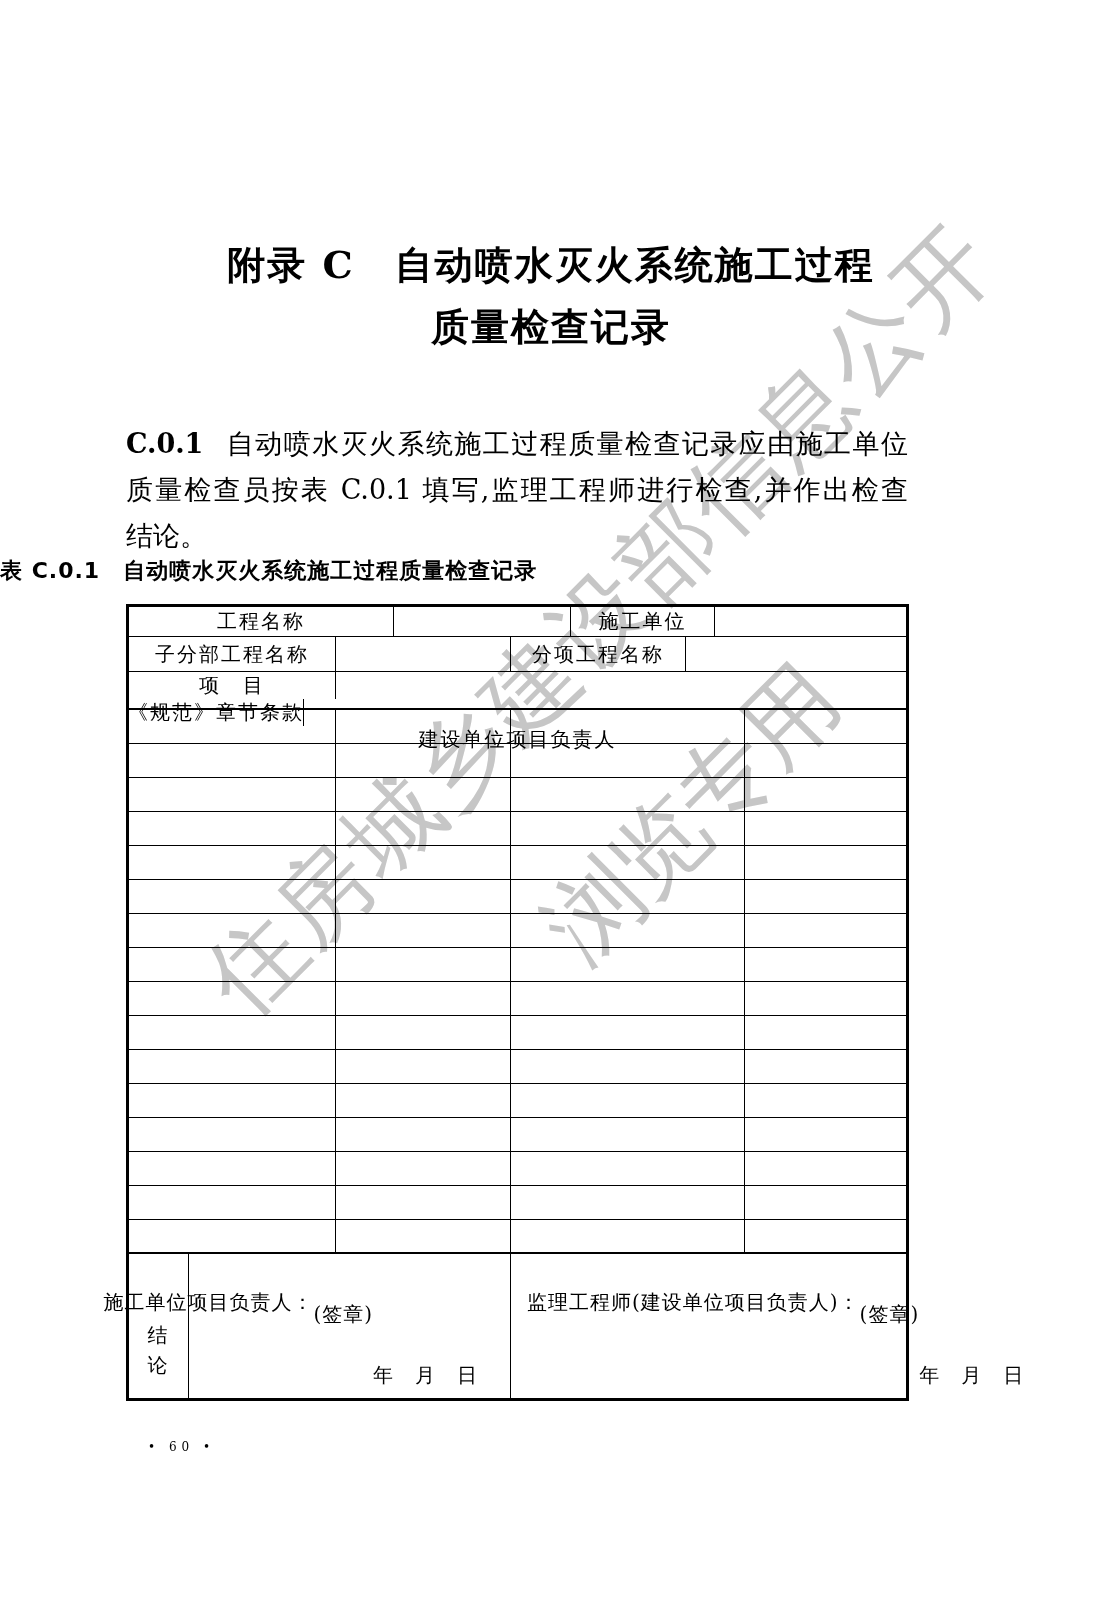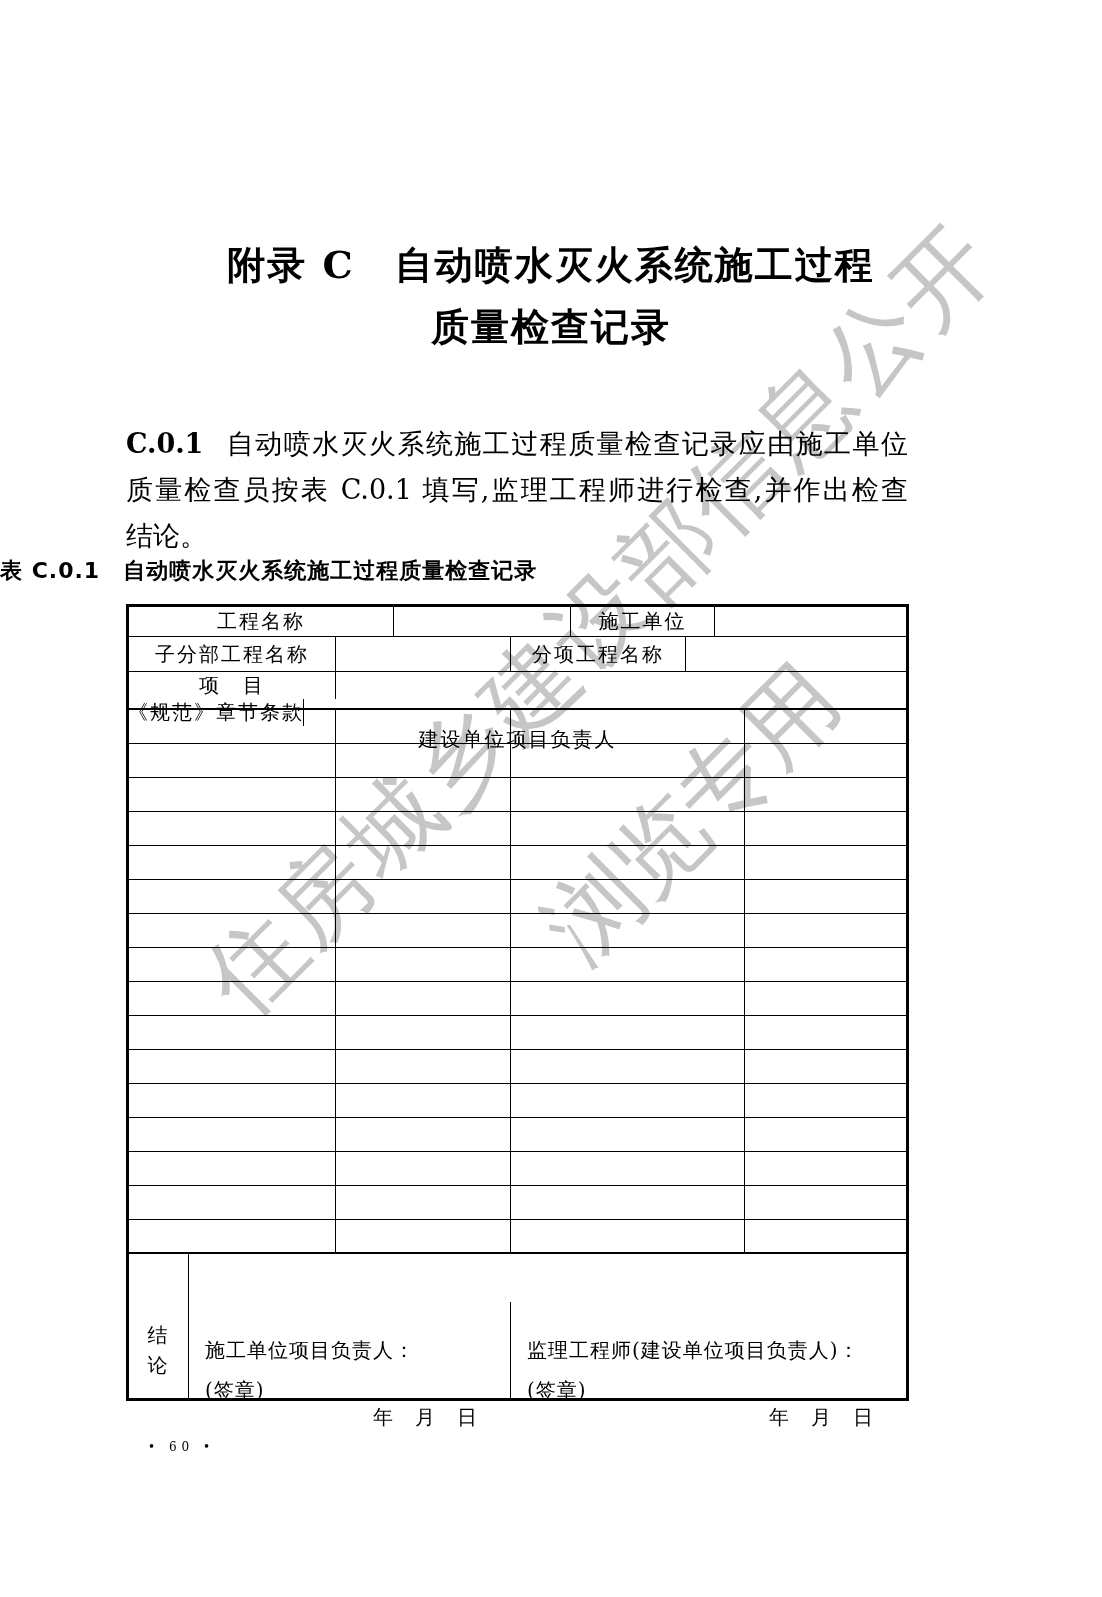--- a/index.html
+++ b/index.html
@@ -84,25 +84,24 @@
   .w234 { width:234px; flex:none; }
   .w60  { width:60px;  flex:none; }
   .w322 { width:322px; flex:none; }
 
   .conc-label {
     writing-mode:vertical-rl;
     letter-spacing:30px;
     padding-top:26px;
   }
   .sig-cell {
-    flex-direction:column;
-    align-items:stretch; justify-content:space-between;
+    flex-direction:row;
+    align-items:stretch; justify-content:flex-end;
     padding:34px 16px 10px 16px;
     letter-spacing:1px;
-    margin-top:48px;
   }
   .sig-cell .sig-line { line-height:28px; }
   .sig-cell .seal-line { line-height:28px; margin-top:12px; }
   .sig-cell .date-line { margin-top:auto; text-align:right; padding-right:16px; line-height:26px; }
 
   .page-num {
     position:absolute; top:1440px; left:148px;
     font-size:12px; letter-spacing:5px;
   }
 </style>

